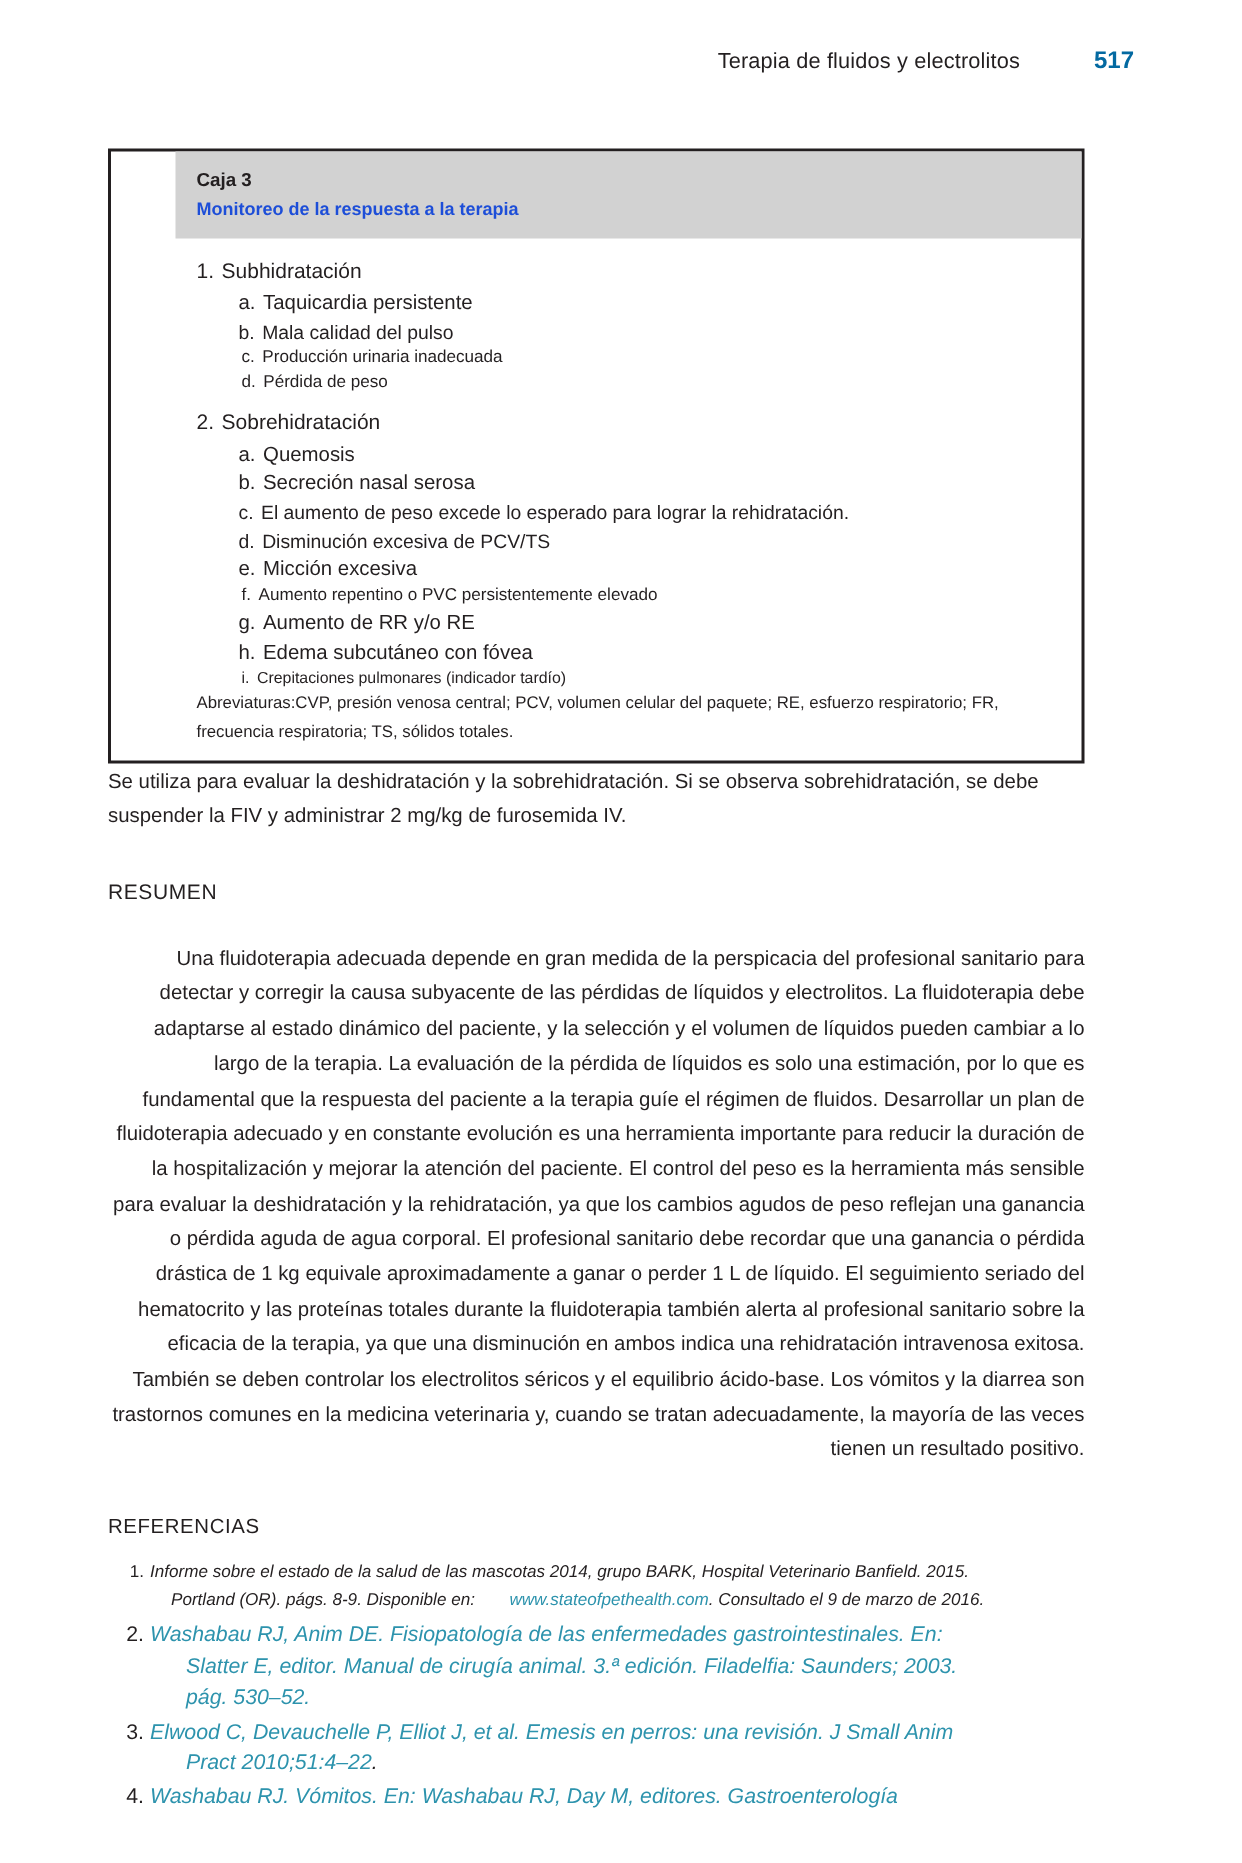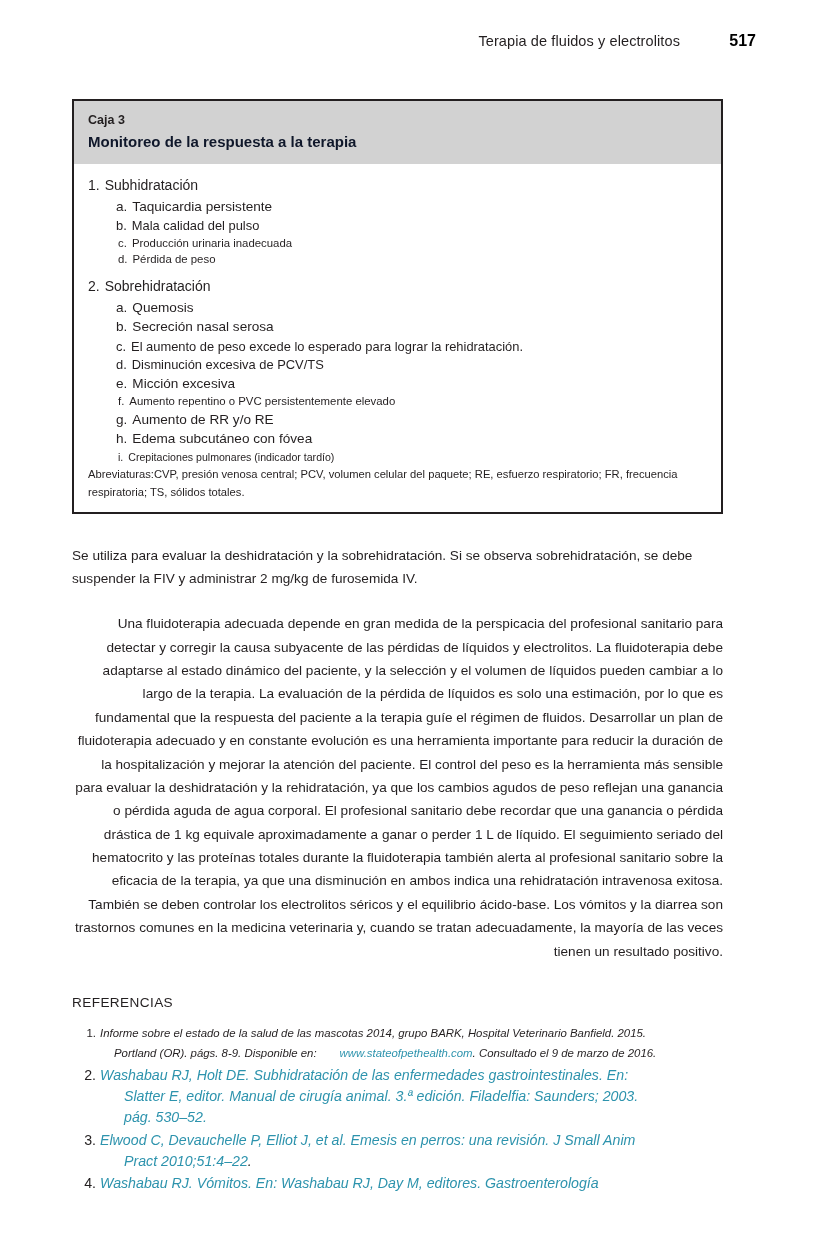--- a/index.html
+++ b/index.html
@@ -35,54 +35,55 @@
     gap: 46px;
   }
   .running-head .rh-title {
     font-size: 14.5px;
     color: #231f20;
     letter-spacing: 0.1px;
   }
   .running-head .rh-folio {
     font-size: 16px;
     font-weight: 600;
-    color: #000000;
+    color: #0369a1;
     min-width: 30px;
     text-align: right;
   }
 
   
   .content {
     position: absolute;
     left: 72px;
     top: 99px;
     width: 651px;
   }
 
   
   .box {
     border: 2px solid #231f20;
     background: #ffffff;
     box-sizing: border-box;
     width: 651px;
+    padding-left: 43px;
   }
   .box-header {
     background: #d2d2d2;
     padding: 9px 14px 10px 14px;
   }
   .box-header .box-num {
     font-size: 12.5px;
     font-weight: 700;
     color: #231f20;
     line-height: 1.6;
   }
   .box-header .box-title {
-    font-size: 15px;
+    font-size: 12px;
     font-weight: 700;
-    color: #0f172a;
+    color: #1d4ed8;
     line-height: 1.6;
   }
   .box-body {
     padding: 12px 14px 10px 14px;
   }
 
   ol.lvl1 {
     list-style: none;
     margin: 0;
     padding: 0;
@@ -132,21 +133,21 @@
   }
 
   
   .para {
     font-size: 13.6px;
     line-height: 1.72;
     color: #231f20;
     text-align: left;
     margin: 0;
   }
-  .gap-after-box { margin-top: 30px; }
+  .gap-after-box { }
 
   h2.sec-head {
     font-size: 14px;
     font-weight: 400;
     letter-spacing: 0.4px;
     color: #231f20;
     margin: 30px 0 0 0;
     line-height: 1.4;
   }
   .sec-body { margin-top: 22px; text-align: right; }
@@ -293,38 +294,39 @@
           </li>
 
         </ol>
 
         <div class="abbrev">Abreviaturas:CVP, presión venosa central; PCV, volumen celular del paquete; RE, esfuerzo respiratorio; FR, frecuencia respiratoria; TS, sólidos totales.</div>
       </div>
     </section>
 
     <p class="para gap-after-box">Se utiliza para evaluar la deshidratación y la sobrehidratación. Si se observa sobrehidratación, se debe suspender la FIV y administrar 2 mg/kg de furosemida IV.</p>
 
+    <h2 class="sec-head">RESUMEN</h2>
     <p class="para sec-body">Una fluidoterapia adecuada depende en gran medida de la perspicacia del profesional sanitario para detectar y corregir la causa subyacente de las pérdidas de líquidos y electrolitos. La fluidoterapia debe adaptarse al estado dinámico del paciente, y la selección y el volumen de líquidos pueden cambiar a lo largo de la terapia. La evaluación de la pérdida de líquidos es solo una estimación, por lo que es fundamental que la respuesta del paciente a la terapia guíe el régimen de fluidos. Desarrollar un plan de fluidoterapia adecuado y en constante evolución es una herramienta importante para reducir la duración de la hospitalización y mejorar la atención del paciente. El control del peso es la herramienta más sensible para evaluar la deshidratación y la rehidratación, ya que los cambios agudos de peso reflejan una ganancia o pérdida aguda de agua corporal. El profesional sanitario debe recordar que una ganancia o pérdida drástica de 1 kg equivale aproximadamente a ganar o perder 1 L de líquido. El seguimiento seriado del hematocrito y las proteínas totales durante la fluidoterapia también alerta al profesional sanitario sobre la eficacia de la terapia, ya que una disminución en ambos indica una rehidratación intravenosa exitosa. También se deben controlar los electrolitos séricos y el equilibrio ácido-base. Los vómitos y la diarrea son trastornos comunes en la medicina veterinaria y, cuando se tratan adecuadamente, la mayoría de las veces tienen un resultado positivo.</p>
 
     <h2 class="refs-head">REFERENCIAS</h2>
 
     <ol class="reflist">
 
       <li class="ref-plain">
         <span class="ref-num">1.</span>
         <span class="ref-text">
           <span>Informe sobre el estado de la salud de las mascotas 2014, grupo BARK, Hospital Veterinario Banfield. 2015.</span>
           <span class="cont"><span>Portland (OR). págs. 8-9. Disponible en:</span><a class="url" href="#">www.stateofpethealth.com</a><span>. Consultado el 9 de marzo de 2016.</span></span>
         </span>
       </li>
 
       <li class="ref-link">
         <span class="ref-num">2.</span>
         <span class="ref-text">
-          <span>Washabau RJ, Holt DE. Subhidratación de las enfermedades gastrointestinales. En:</span>
+          <span>Washabau RJ, Anim DE. Fisiopatología de las enfermedades gastrointestinales. En:</span>
           <span class="cont">Slatter E, editor. Manual de cirugía animal. 3.ª edición. Filadelfia: Saunders; 2003.</span>
           <span class="cont">pág. 530–52.</span>
         </span>
       </li>
 
       <li class="ref-link">
         <span class="ref-num">3.</span>
         <span class="ref-text">
           <span>Elwood C, Devauchelle P, Elliot J, et al. Emesis en perros: una revisión. J Small Anim</span>
           <span class="cont"><span>Pract 2010;51:4–22</span><span class="tail">.</span></span>

